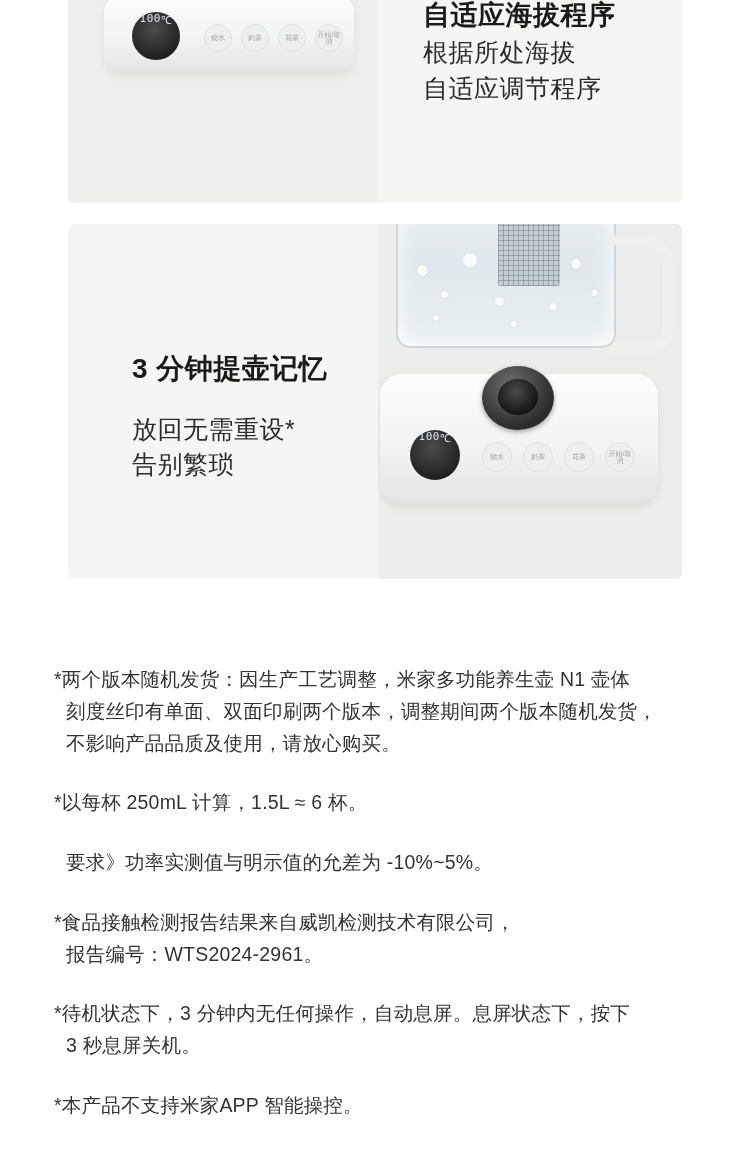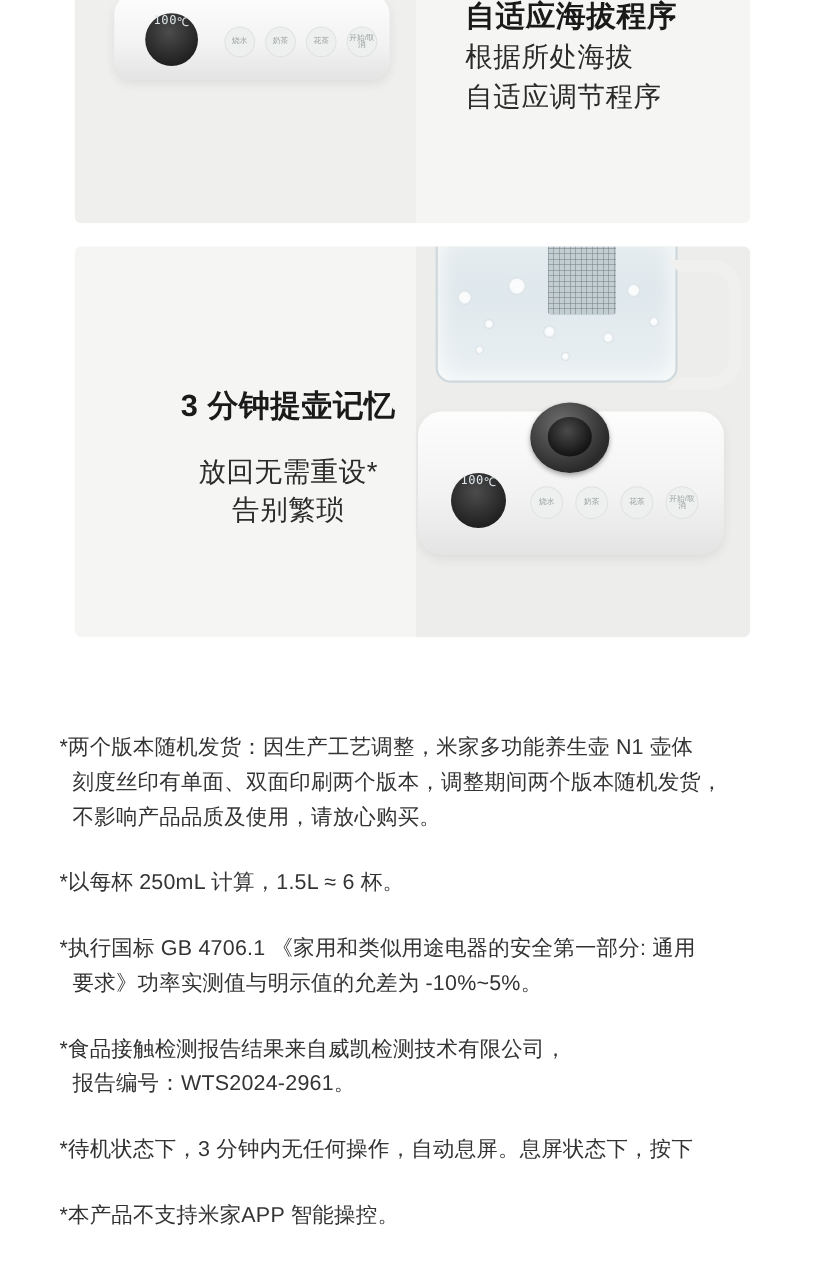--- a/index.html
+++ b/index.html
@@ -74,21 +74,20 @@
     width: 304px;
     height: 355px;
     background: #ededeb;
     overflow: hidden;
   }
   #panel-mid .text-block {
     position: absolute;
     left: 64px;
     top: 125px;
     width: 260px;
-    text-align: center;
   }
   #panel-mid .headline { font-size: 28px; margin-bottom: 22px; }
   #panel-mid .subline { font-size: 25px; }
 
   
   .kettle-wrap { position: absolute; inset: 0; }
 
   .glass-body {
     position: absolute;
     border-radius: 10px 10px 14px 14px;
@@ -272,30 +271,30 @@
     <span>*两个版本随机发货：因生产工艺调整，米家多功能养生壶 N1 壶体</span>
     <span class="ind">刻度丝印有单面、双面印刷两个版本，调整期间两个版本随机发货，</span>
     <span class="ind">不影响产品品质及使用，请放心购买。</span>
   </div>
 
   <div class="note">
     <span>*以每杯 250mL 计算，1.5L ≈ 6 杯。</span>
   </div>
 
   <div class="note">
-    <span>*执行国标 GB 4706.1 《家用和类似用途电器的安全第一部分: 通用</span>
     <span class="ind">要求》功率实测值与明示值的允差为 -10%~5%。</span>
   </div>
 
   <div class="note">
     <span>*食品接触检测报告结果来自威凯检测技术有限公司，</span>
     <span class="ind">报告编号：WTS2024-2961。</span>
   </div>
 
   <div class="note">
     <span>*待机状态下，3 分钟内无任何操作，自动息屏。息屏状态下，按下</span>
+    <span class="ind">3 秒息屏关机。</span>
   </div>
 
   <div class="note">
     <span>*本产品不支持米家APP 智能操控。</span>
   </div>
 
 </div>
 
 </body></html>

